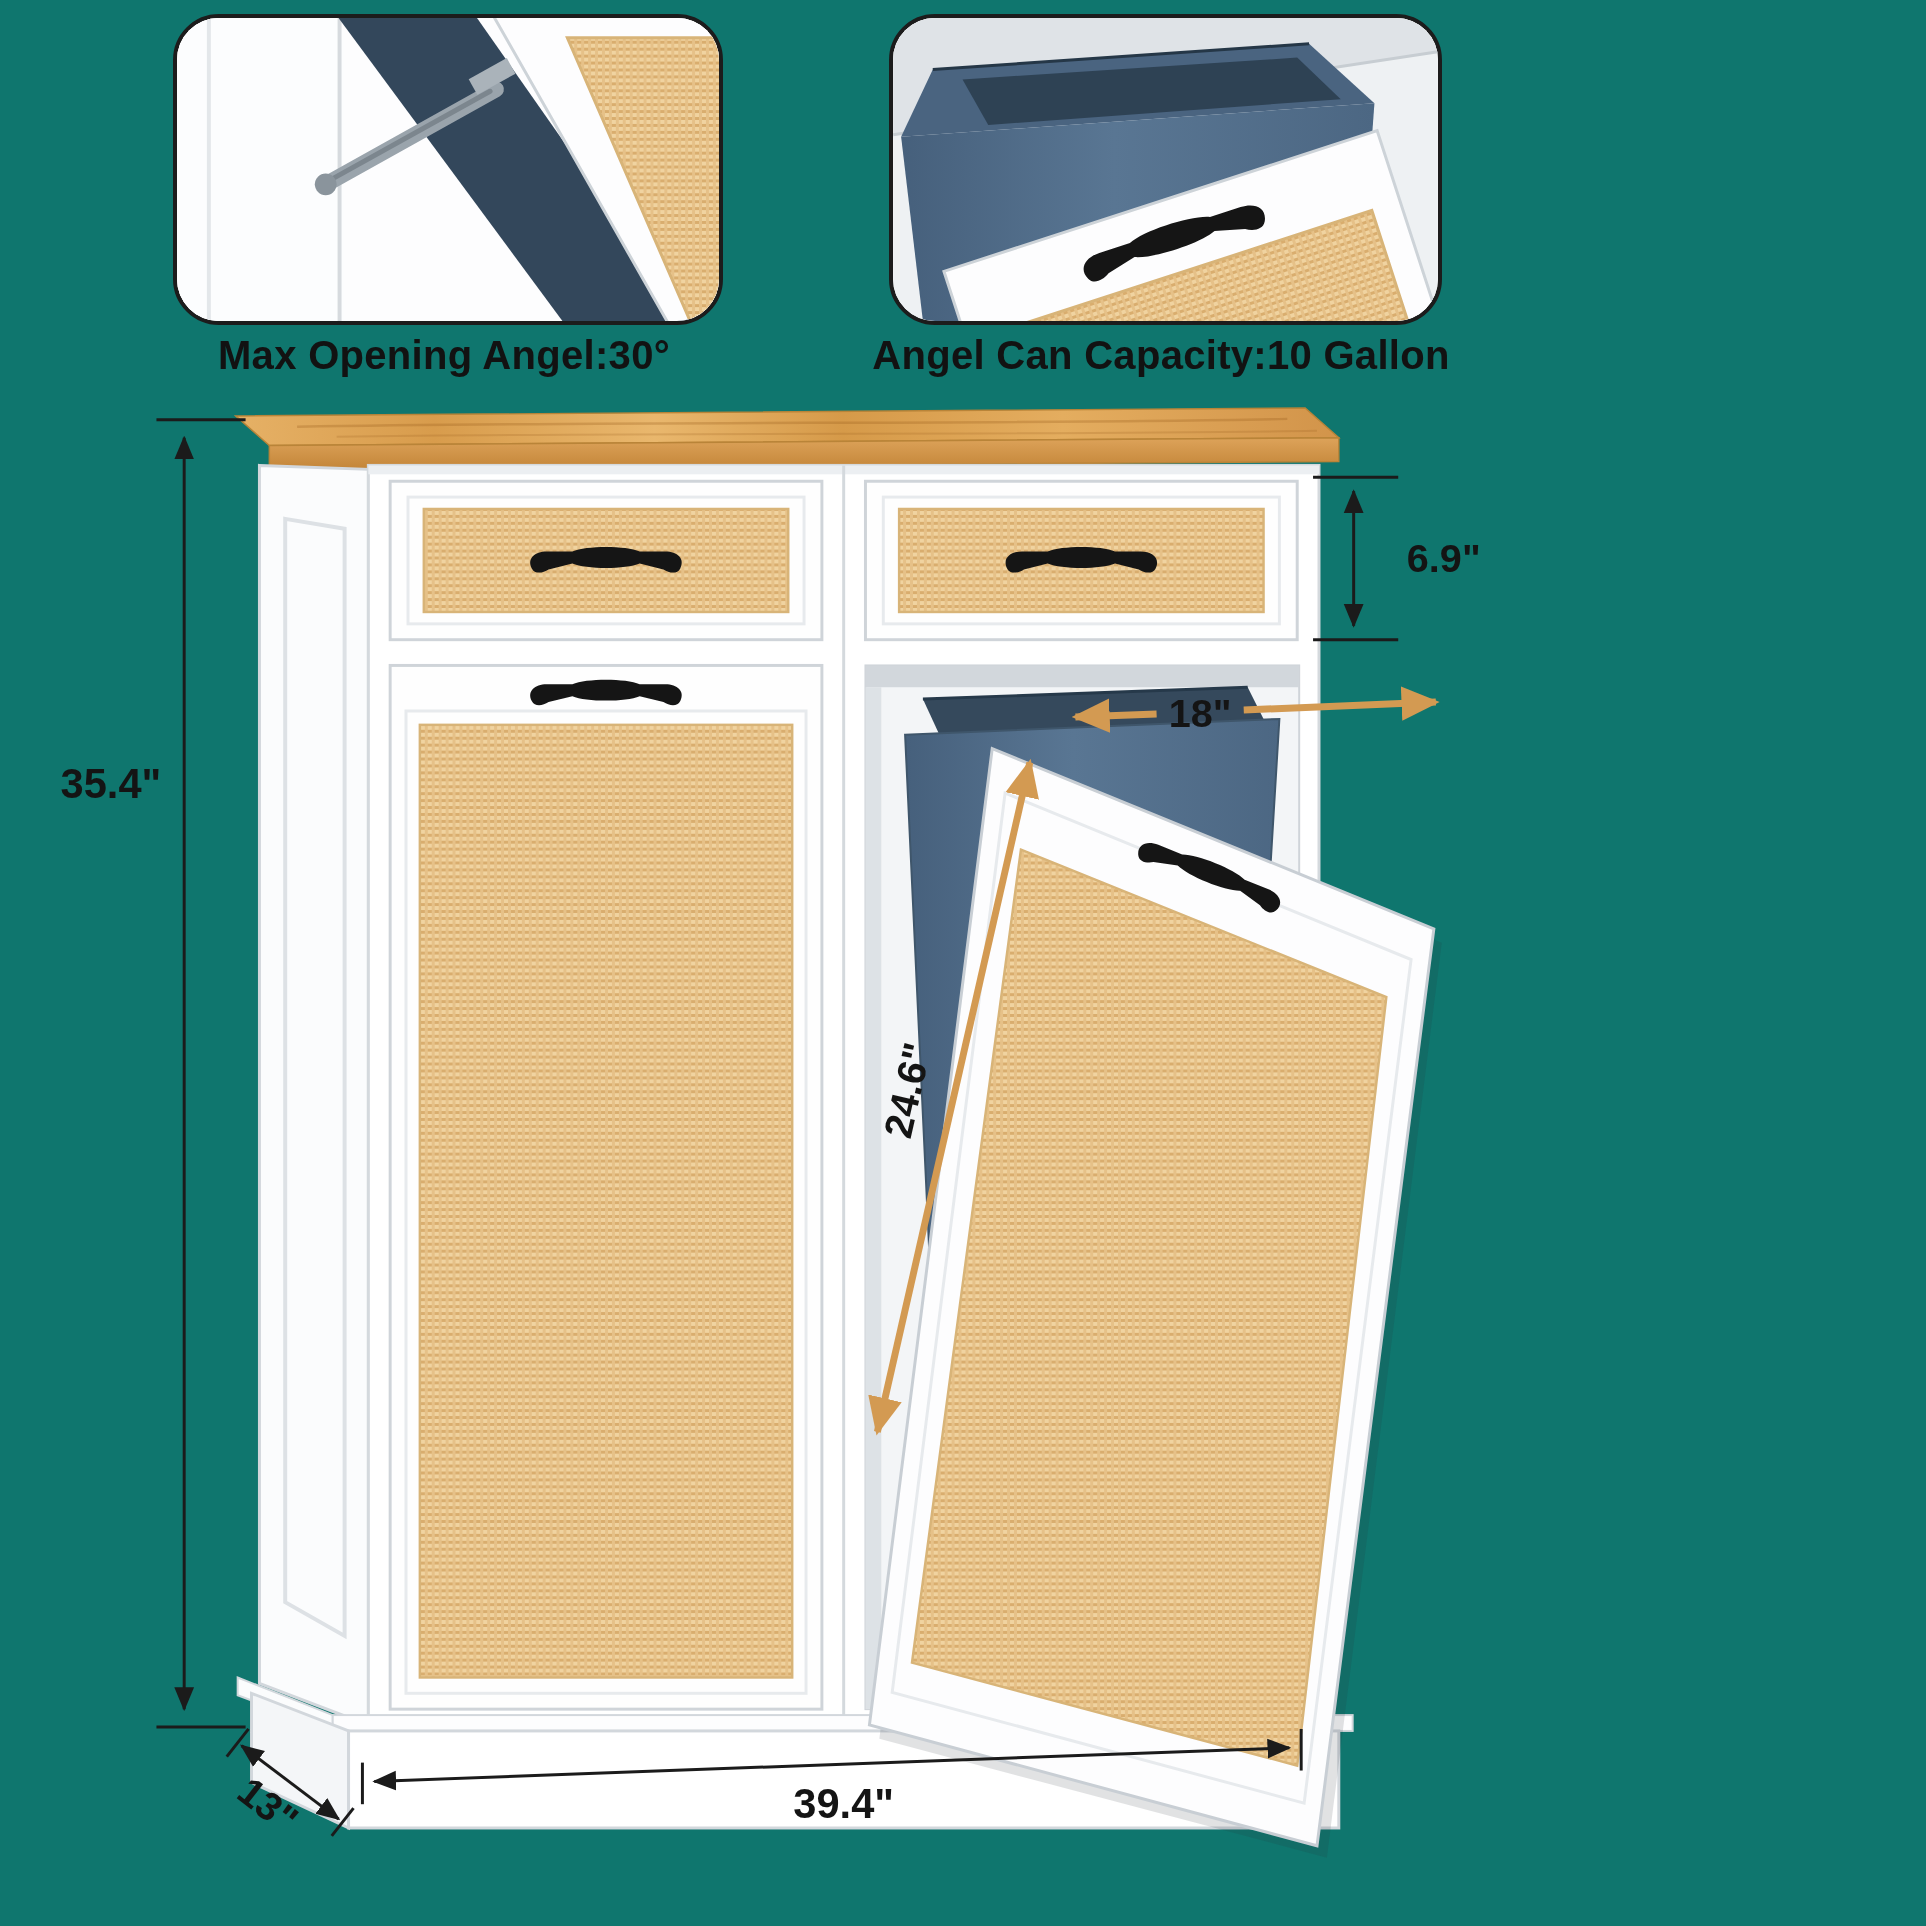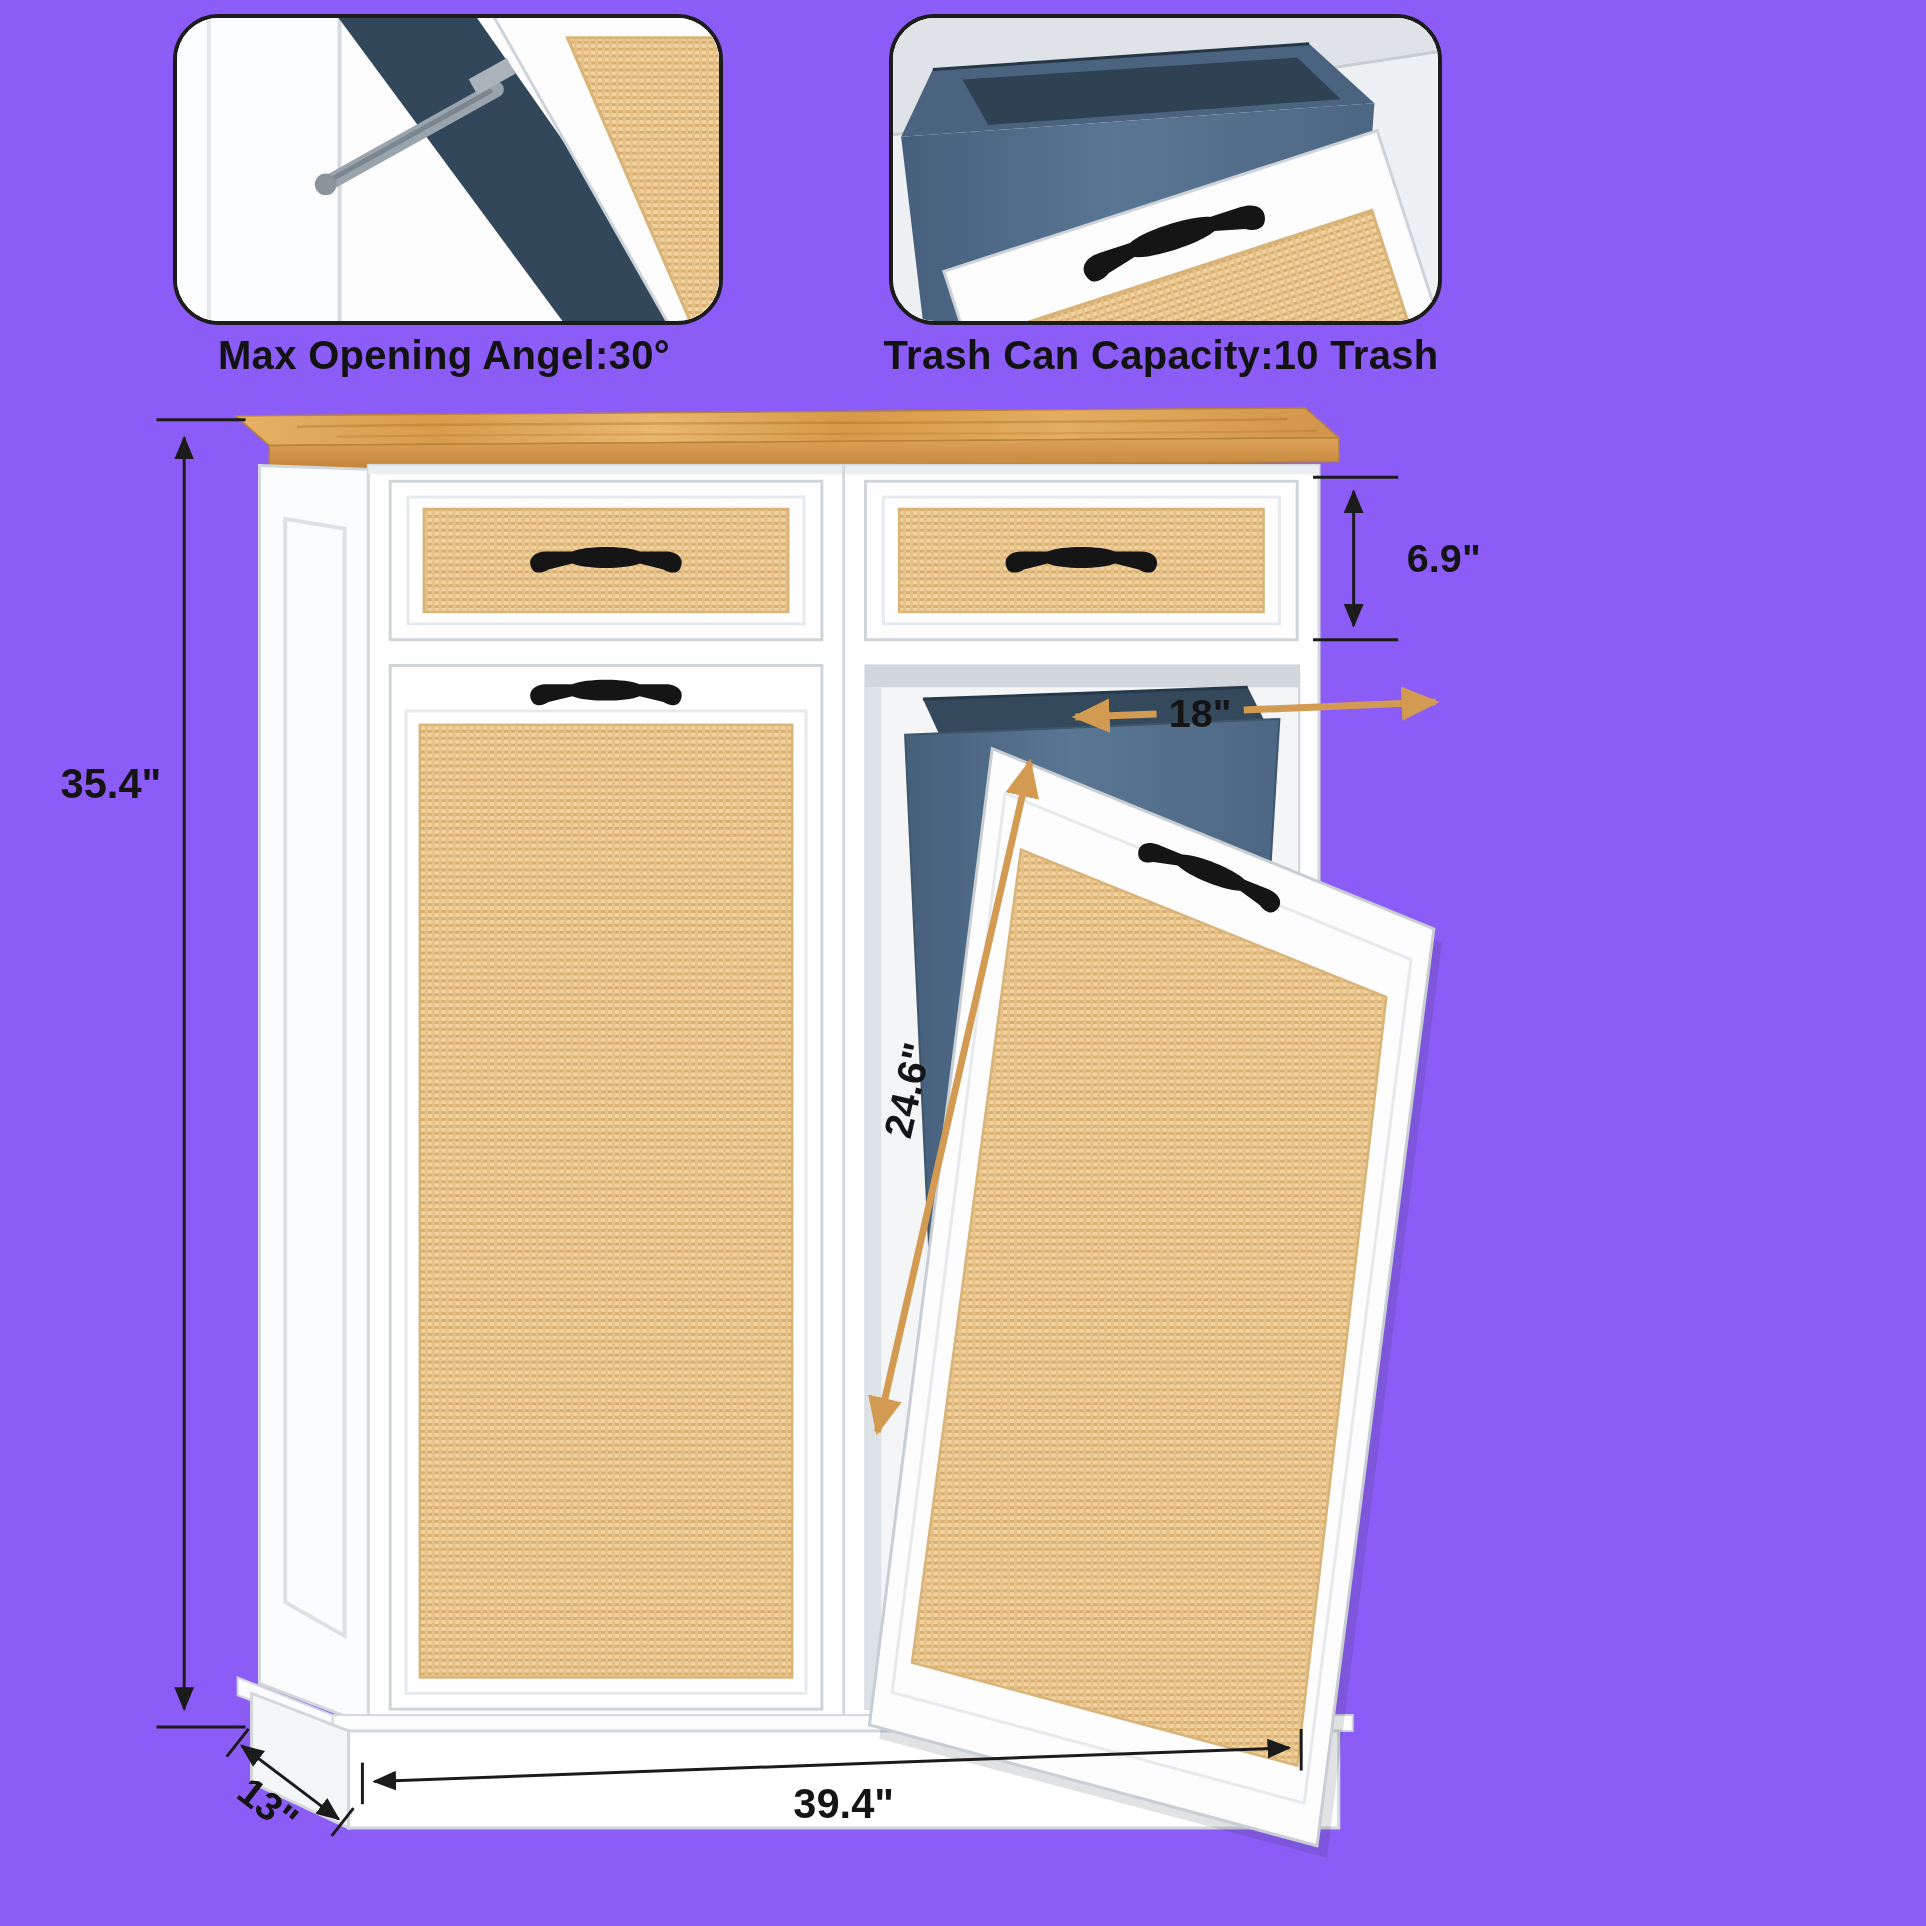--- a/index.html
+++ b/index.html
@@ -1,16 +1,16 @@
 <!DOCTYPE html>
 <html><head>
 <meta charset="utf-8">
 <style>
   html,body{margin:0;padding:0;background:#ffffff;}
-  .page{position:relative;width:1927px;height:1927px;background:#8b5cf6;overflow:hidden;
+  .page{position:relative;width:1927px;height:1927px;background:#0f766e;overflow:hidden;
         font-family:"Liberation Sans",sans-serif;}
   .inset{position:absolute;top:14px;height:303px;border:4px solid #1c1c1c;border-radius:46px;
          overflow:hidden;background:#ffffff;}
   .inset-left{left:173px;width:542px;}
   .inset-right{left:889px;width:545px;}
   .inset svg{display:block;width:100%;height:100%;}
   .caption{position:absolute;top:333px;display:flex;justify-content:center;white-space:nowrap;
            font-size:40px;font-weight:700;color:#121212;letter-spacing:0.3px;}
   .caption-left{left:147px;width:594px;}
   .caption-right{left:849px;width:624px;}
@@ -92,21 +92,21 @@
       </g>
       <g transform="rotate(-18 420 420)">
         <rect x="120" y="150" width="460" height="300" fill="#fdfdfe" stroke="#cdd3d8" stroke-width="3"></rect>
         <rect x="150" y="225" width="400" height="225" fill="url(#rattan)" stroke="#d8b478" stroke-width="3"></rect>
         <use href="#handleShape" transform="translate(350,192) scale(1.25)"></use>
       </g>
     </svg>
   </div>
 
   <div class="caption caption-left">Max Opening Angel:30°</div>
-  <div class="caption caption-right">Trash Can Capacity:10 Trash</div>
+  <div class="caption caption-right">Angel Can Capacity:10 Gallon</div>
 
   <svg class="main" width="1927" height="1927" viewBox="0 0 1946 1946">
 
     <g>
       <polygon points="238,420 1318,412 1352,442 272,450" fill="url(#woodTopG)" stroke="#b98438" stroke-width="1.5"></polygon>
       <polygon points="272,450 1352,442 1352,466 272,474" fill="url(#woodFrontG)" stroke="#b98438" stroke-width="1.5"></polygon>
       <path d="M300,431 C650,425 1000,429 1300,423" stroke="rgba(155,95,30,0.30)" stroke-width="2.5" fill="none"></path>
       <path d="M340,441 C700,436 1050,440 1330,435" stroke="rgba(155,95,30,0.22)" stroke-width="2" fill="none"></path>
     </g>
 

